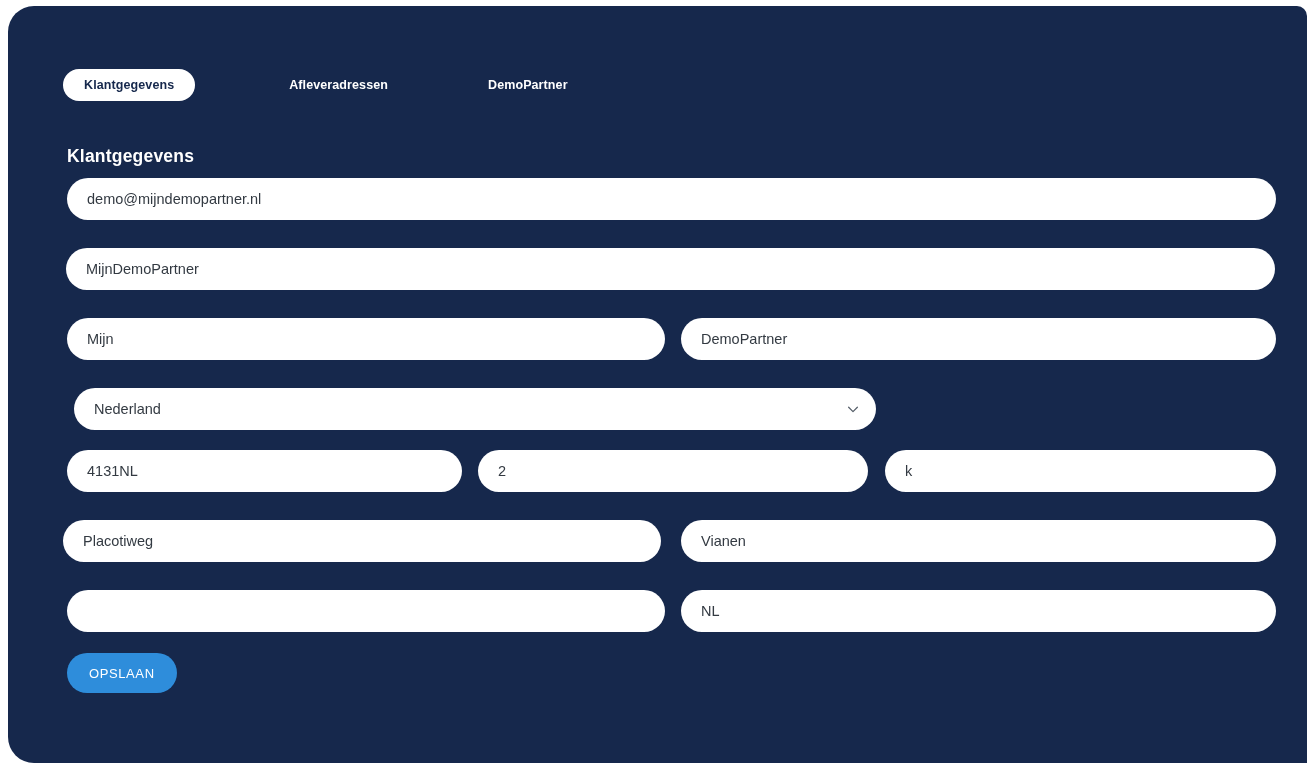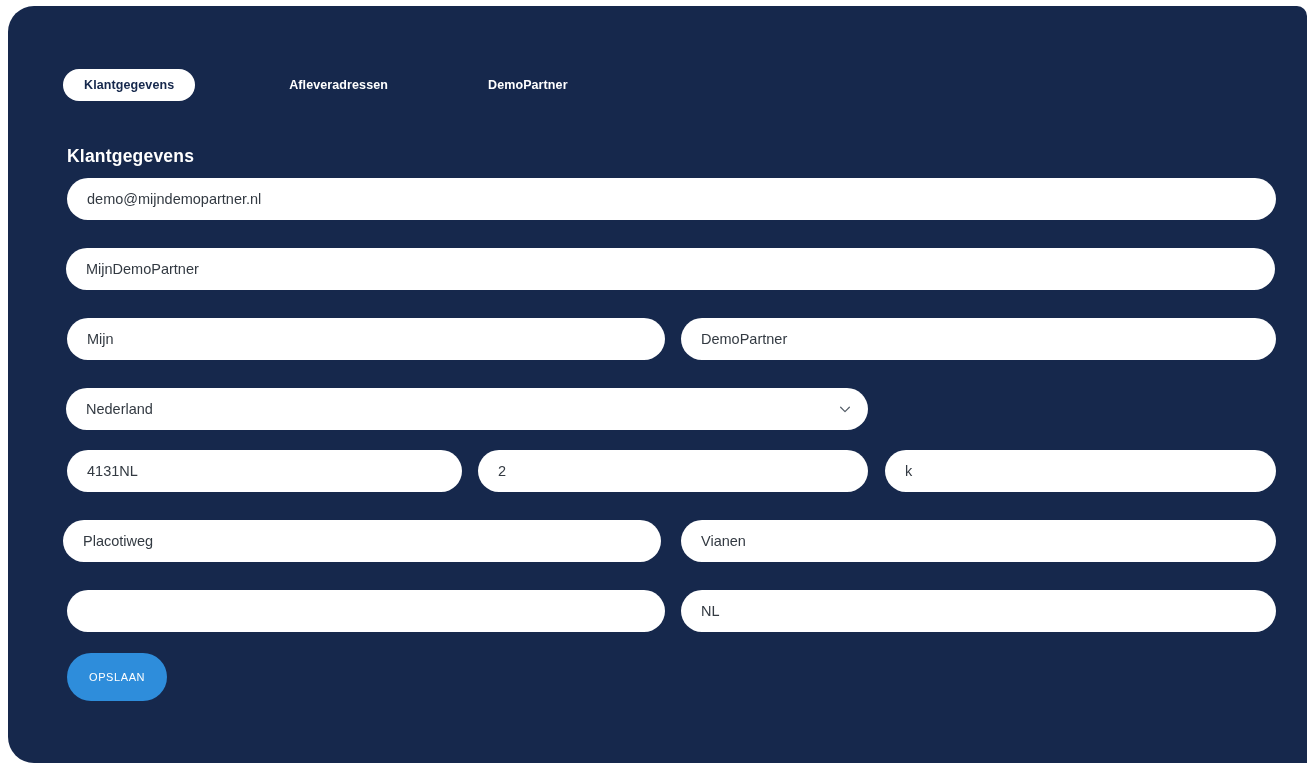--- a/index.html
+++ b/index.html
@@ -117,45 +117,45 @@
   }
   .chev svg { display: block; }
 
   
   .r-email   { left: 59px;  top: 172px; width: 1209px; }
   .r-company { left: 58px;  top: 242px; width: 1209px; }
 
   .r-first   { left: 59px;  top: 312px; width: 598px; }
   .r-last    { left: 673px; top: 312px; width: 595px; }
 
-  .r-country { left: 58px;  top: 382px; width: 802px; }
+  .r-country { left: 66px;  top: 382px; width: 802px; }
 
   .r-zip     { left: 59px;  top: 444px; width: 395px; }
   .r-number  { left: 470px; top: 444px; width: 390px; }
   .r-suffix  { left: 877px; top: 444px; width: 391px; }
 
   .r-street  { left: 55px;  top: 514px; width: 598px; }
   .r-city    { left: 673px; top: 514px; width: 595px; }
 
   .r-extra   { left: 59px;  top: 584px; width: 598px; }
   .r-cc      { left: 673px; top: 584px; width: 595px; }
 
   
   .save-btn {
     position: absolute;
     left: 59px;
     top: 647px;
-    height: 48px;
+    height: 40px;
     padding: 0 22px;
     background: #2e8ddb;
     color: #ffffff;
     border: none;
     border-radius: 999px;
     font-family: "Liberation Sans", sans-serif;
-    font-size: 11px;
+    font-size: 13px;
     font-weight: normal;
     letter-spacing: .6px;
     cursor: pointer;
     display: flex;
     align-items: center;
     justify-content: center;
   }
 </style>
 </head>
 <body>

